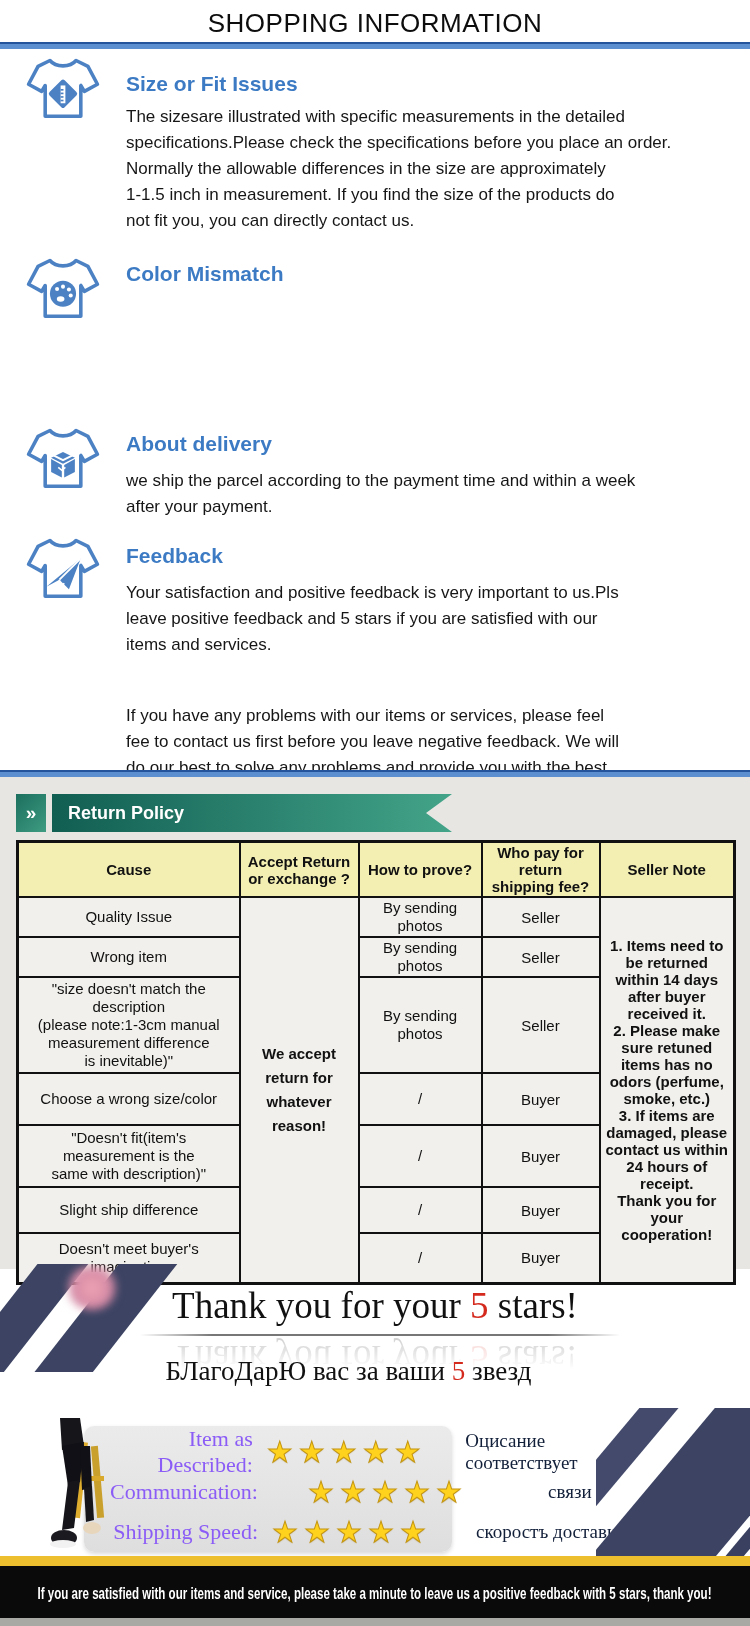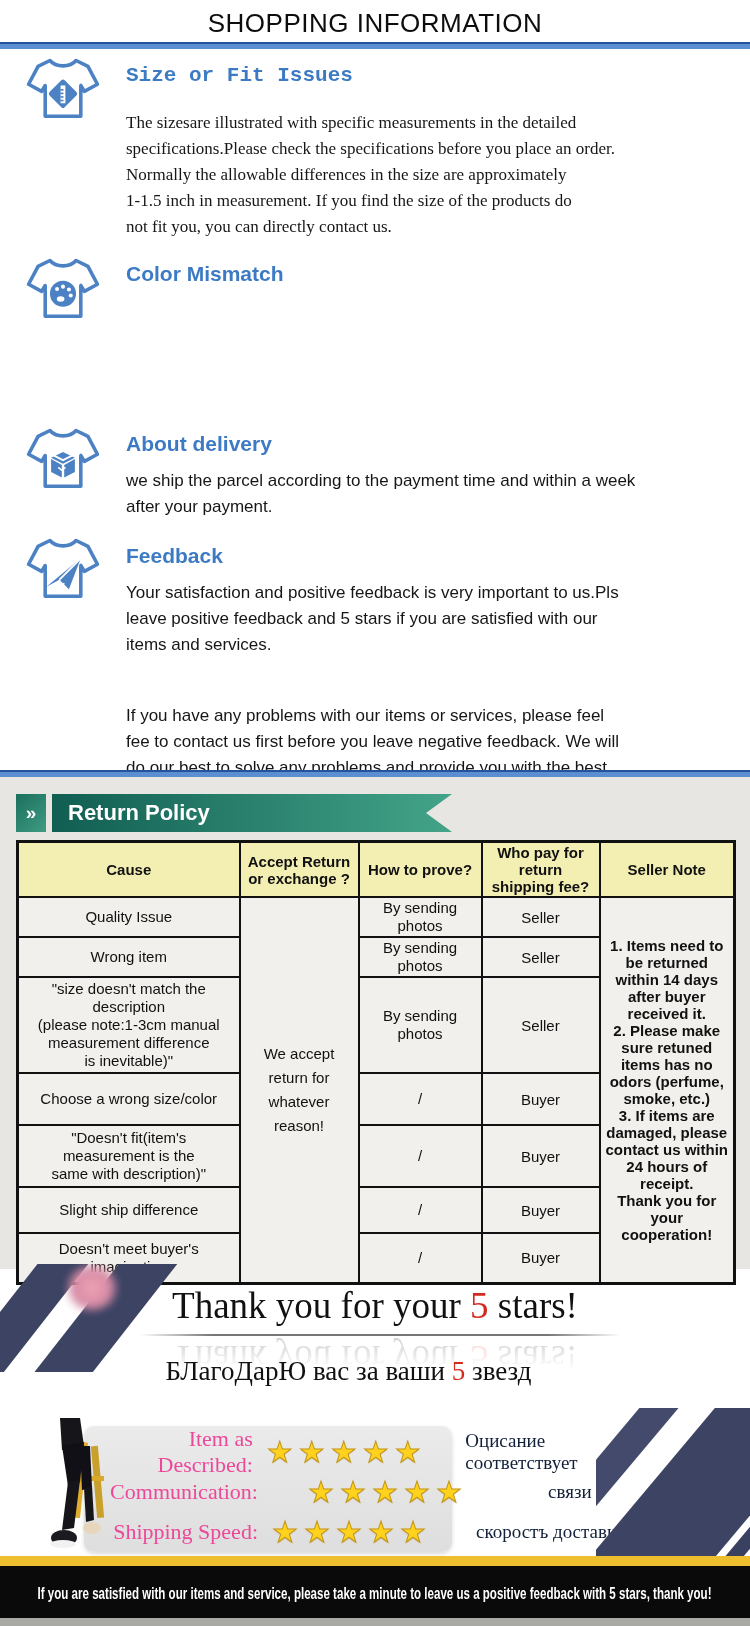--- a/index.html
+++ b/index.html
@@ -13,32 +13,32 @@
   #divider-top{top:42px;}
   #divider-bottom{top:770px;}
   .sec-icon{width:76px;height:70px;}
   .sec-heading{left:126px;font-size:21px;font-weight:bold;color:#3c7bc4;}
   .sec-body{left:126px;width:600px;font-size:17px;line-height:26px;color:#161616;white-space:pre-line;}
   
   #gray-band{top:777px;left:0;width:750px;height:492px;background:#e7e6e2;}
   #rp-banner{top:794px;left:16px;height:38px;display:flex;align-items:stretch;}
   #rp-box{width:30px;height:38px;background:linear-gradient(135deg,#1b6f5e,#3f9c82);color:#fff;
           font-size:19px;font-weight:bold;display:flex;align-items:center;justify-content:center;margin-right:6px;}
-  #rp-ribbon{width:400px;background:linear-gradient(90deg,#115e52,#43a489);color:#fff;font-size:22px;
+  #rp-ribbon{width:400px;background:linear-gradient(90deg,#115e52,#43a489);color:#fff;font-size:18px;
              font-weight:bold;display:flex;align-items:center;padding-left:16px;box-sizing:border-box;
              clip-path:polygon(0 0,100% 0,calc(100% - 26px) 50%,100% 100%,0 100%);}
   
   #policy-table{top:840px;left:16px;width:717px;border-collapse:collapse;table-layout:fixed;
                 background:#f1f0ec;border:3px solid #111;}
   #policy-table td,#policy-table th{border:2px solid #111;text-align:center;vertical-align:middle;
                 padding:1px 3px;font-size:15px;color:#111;}
   #policy-table th{background:#f3efb3;font-weight:bold;font-size:15px;}
   .ml{white-space:pre-line;}
   .cell-note{font-weight:bold;font-size:13.5px;line-height:17px;}
-  .cell-accept{font-weight:normal;font-size:16px;line-height:24px;margin-top:17px;}
+  .cell-accept{font-weight:bold;font-size:16px;line-height:24px;margin-top:17px;}
   .cell-cause{font-size:14.5px;font-weight:500;line-height:18px;}
   .cell-prove{font-size:15px;line-height:18px;}
   .cell-payer{font-size:15.5px;}
   
   .serif{font-family:"Liberation Serif","DejaVu Serif",serif;}
   #thanks-line1{top:1284px;left:0;width:750px;text-align:center;font-size:37px;color:#111;}
   #thanks-underline{top:1334px;left:140px;width:480px;height:2px;
        background:linear-gradient(90deg,transparent,#777 15%,#777 85%,transparent);}
   #thanks-reflection{top:1337px;left:0;width:750px;text-align:center;font-size:37px;color:#111;
        transform:scaleY(-1);opacity:.20;
@@ -50,21 +50,21 @@
   #deco-left{top:1264px;left:0;width:200px;height:108px;overflow:hidden;}
   .stripe{position:absolute;background:#3c4363;}
   #deco-left .s1{width:40px;height:220px;transform:rotate(38deg);left:-4px;top:-50px;}
   #deco-left .s2{width:46px;height:220px;transform:rotate(38deg);left:86px;top:-60px;}
   #deco-left .blob{position:absolute;left:66px;top:2px;width:52px;height:44px;border-radius:50%;
        background:radial-gradient(circle,#efa4b4 0%,#d388a4 60%,transparent 75%);filter:blur(4px);}
   
   #ratings-panel{top:1426px;left:84px;width:368px;height:126px;border-radius:10px;
        background:linear-gradient(to bottom,#ebebeb,#dedede);box-shadow:0 2px 4px rgba(0,0,0,.15);}
   .rating-row{left:96px;width:560px;height:40px;display:flex;align-items:center;}
-  .rating-label{width:162px;text-align:right;font-size:22px;color:#ec4899;font-weight:500;}
+  .rating-label{width:162px;text-align:right;font-size:22px;color:#8b5cf6;font-weight:500;}
   .stars{margin-left:14px;width:172px;letter-spacing:6px;white-space:nowrap;}
   .star{font-size:29px;color:#ffd21e;-webkit-text-stroke:1px #c49512;text-shadow:0 1px 1px rgba(150,110,0,.5);}
   .rating-ru{margin-left:32px;font-size:19px;color:#13203a;}
   #model-photo{top:1416px;left:46px;width:72px;height:150px;}
   #deco-right{top:1408px;left:596px;width:154px;height:150px;overflow:hidden;}
   #deco-right .s1{width:96px;height:260px;transform:rotate(40deg);left:58px;top:-40px;}
   #deco-right .s2{width:30px;height:240px;transform:rotate(40deg);left:6px;top:-70px;background:#434a6b;}
   #deco-right .s3{width:14px;height:220px;transform:rotate(40deg);left:130px;top:40px;background:#3a4160;}
   
   #footer-yellow{top:1556px;left:0;width:750px;height:10px;background:#edbe2e;}
@@ -88,22 +88,22 @@
       <g transform="rotate(45 32 33)">
           <rect x="23" y="24" width="18" height="18" rx="2" fill="#4c82c4"></rect>
         </g>
       <rect x="30" y="26" width="4" height="15" fill="#fff"></rect>
       <rect x="30" y="29" width="2.4" height="1.4" fill="#4c82c4"></rect>
       <rect x="30" y="32" width="2.4" height="1.4" fill="#4c82c4"></rect>
       <rect x="30" y="35" width="2.4" height="1.4" fill="#4c82c4"></rect>
       <rect x="30" y="38" width="2.4" height="1.4" fill="#4c82c4"></rect>
     </svg>
   </div>
-  <div class="abs sec-heading" style="top:64px;font-family:Liberation Mono, monospace;">Size or Fit Issues</div>
-  <div class="abs sec-body" style="top:110px;font-family:Liberation Serif, serif;">The sizesare illustrated with specific measurements in the detailed
+  <div class="abs sec-heading" style="top:72px;">Size or Fit Issues</div>
+  <div class="abs sec-body" style="top:104px;">The sizesare illustrated with specific measurements in the detailed
 specifications.Please check the specifications before you place an order.
 Normally the allowable differences in the size are approximately
 1-1.5 inch in measurement. If you find the size of the products do
 not fit you, you can directly contact us.</div>
 
   <div class="abs" style="top:254px;left:25px;">
     <svg class="sec-icon" viewBox="0 0 64 58">
       <path d="M21 5 C26 11 38 11 43 5 L53 10 L61 25 L50 31 L47 26 L47 52 L17 52 L17 26 L14 31 L3 25 L11 10 Z" fill="#fff" stroke="#4c82c4" stroke-width="3" stroke-linejoin="round"></path>
       <circle cx="32" cy="33" r="11" fill="#4c82c4"></circle>
       <circle cx="27" cy="29" r="1.7" fill="#fff"></circle>

